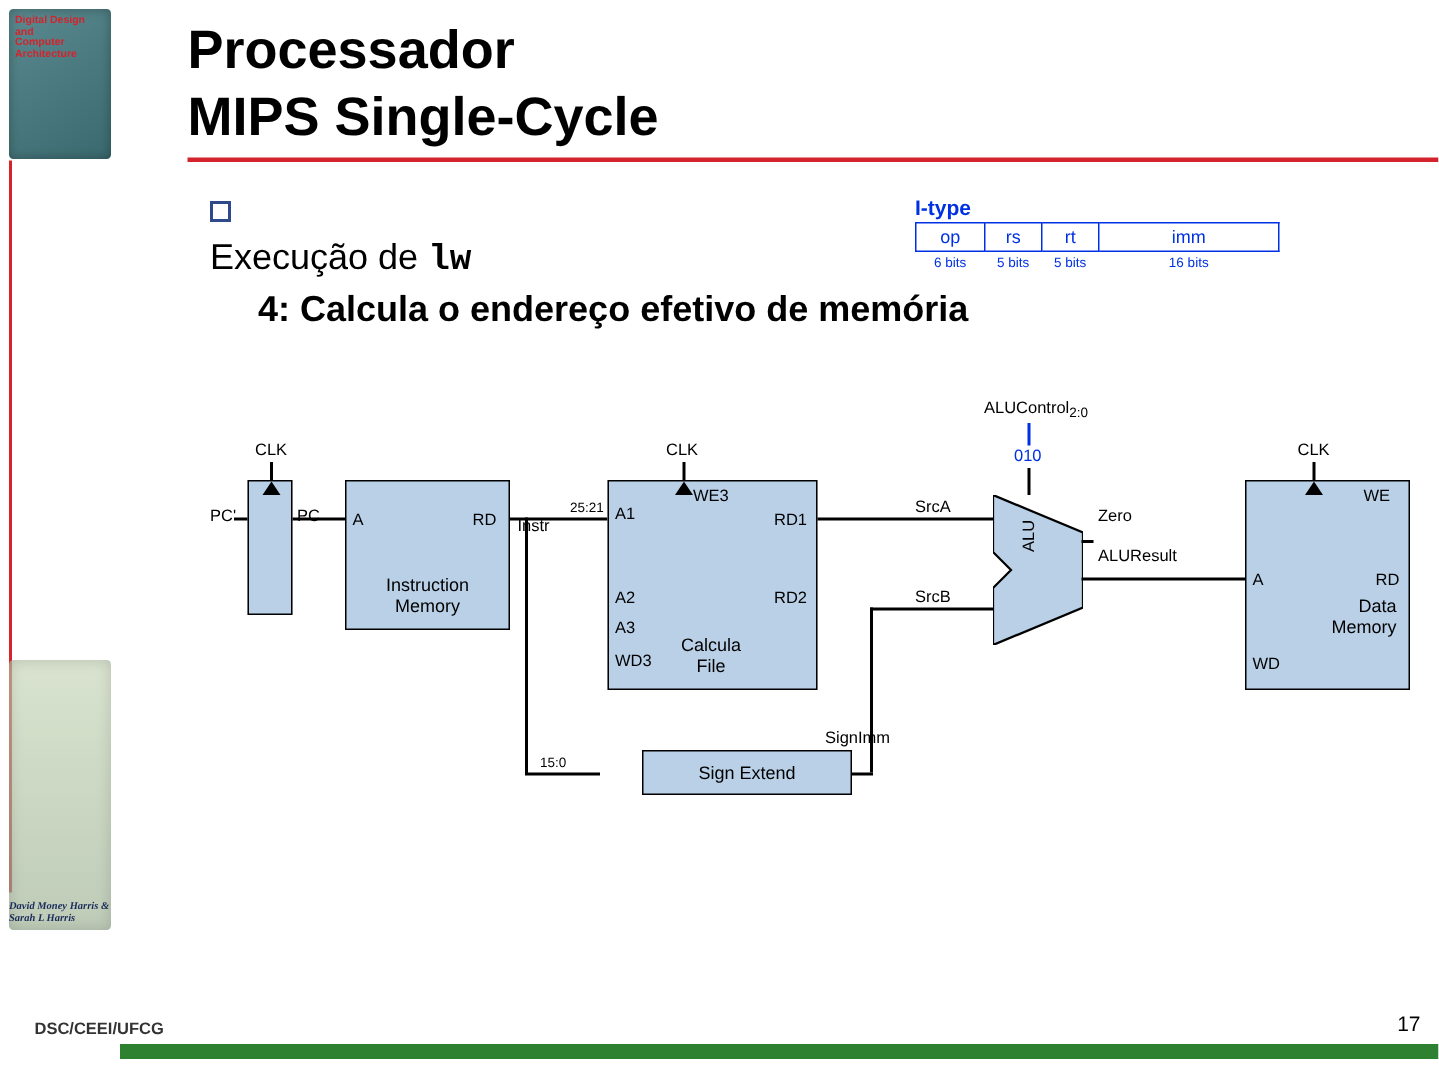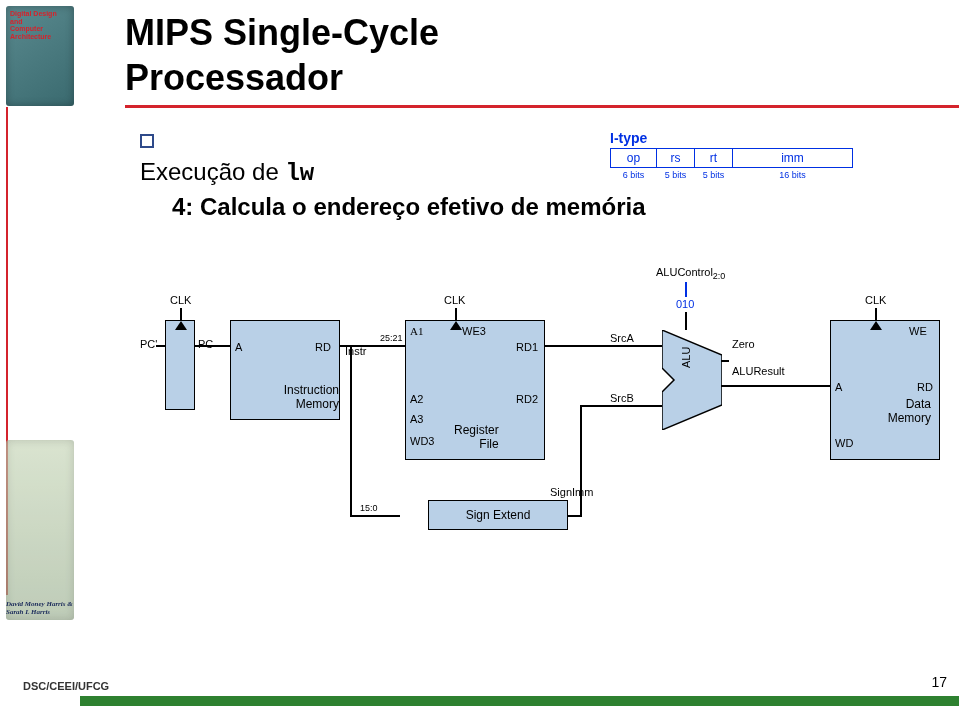--- a/index.html
+++ b/index.html
@@ -25,21 +25,21 @@
   
   .itype-box { position: absolute; left: 530px; top: 130px; font-size: 12px; color: #0030e3; font-family: Arial, sans-serif; }
   .itype-label { font-weight: bold; margin-bottom: 2px; font-size: 14px; }
   .itype-table { border-collapse: collapse; }
   .itype-table td { border: 1px solid #0030e3; padding: 2px 8px; text-align: center; font-size: 12px; }
   .itype-bits td { border: none; font-size: 9px; padding-top: 2px; color: #0030e3; }
 
   
   .diagram { position: absolute; left: 40px; top: 280px; width: 830px; height: 280px; }
   .dblock { position: absolute; border: 1.5px solid #000; background: #b9d0e7; display: flex; align-items: center; justify-content: center; }
-  .dlabel { font-size: 12px; color: #000; text-align: right; }
+  .dlabel { font-size: 12px; color: #000; text-align: center; }
   .port-label { position: absolute; font-size: 11px; color: #000; }
   .wire { position: absolute; background: #000; }
   .wire-h { height: 1.5px; }
   .wire-v { width: 1.5px; }
   .clk-tri { position: absolute; width: 0; height: 0; border-left: 6px solid transparent; border-right: 6px solid transparent; border-bottom: 9px solid #000; }
   .alu-shape { position: absolute; }
   .subscript { font-size: 9px; vertical-align: sub; }
 
   .dsc-label { position: absolute; left: 6px; bottom: 28px; font-size: 11px; font-weight: bold; color: #333; font-family: Arial, sans-serif; padding-left: 17px; }
   .page-num { position: absolute; right: 12px; bottom: 30px; font-size: 14px; color: #000; }
@@ -61,22 +61,22 @@
     <div class="book-side"></div>
     <div class="book-panel"></div>
     <div class="book-authors">David Money Harris &amp; Sarah L Harris</div>
   </div>
 
   <div class="dsc-label">DSC/CEEI/UFCG</div>
   <div class="bottom-green"></div>
 
   <div class="content">
     <div class="title-main">
+      <div>Processador</div>
       <div>MIPS Single-Cycle</div>
-      <div>Processador</div>
     </div>
     <div class="title-underline"></div>
 
     <div class="body-text">
       <div class="bullet-row">
         <span class="bullet-sq"></span>
         <span>
           <span>Execução de </span><span class="courier">lw</span>
         </span>
       </div>
@@ -131,29 +131,29 @@
         </div>
       </div>
       <div class="port-label" style="left:225px; top:65px;">Instr</div>
       <div class="wire wire-h" style="left:220px; top:65px; width:65px;"></div>
       <div class="port-label" style="left:260px; top:53px; font-size:9px;">25:21</div>
 
       <div class="port-label" style="left:324px; top:14px;">CLK</div>
       <div class="wire wire-v" style="left:335px; top:28px; height:12px;"></div>
       <div class="dblock" style="left:285px; top:40px; width:140px; height:140px;">
         <div class="clk-tri" style="left:44px; top:0;"></div>
-        <div class="port-label" style="left:4px; top:4px;font-family:Liberation Serif, serif;">A1</div>
+        <div class="port-label" style="left:4px; top:16px;">A1</div>
         <div class="port-label" style="left:56px; top:4px;">WE3</div>
         <div class="port-label" style="left:110px; top:20px;">RD1</div>
         <div class="port-label" style="left:4px; top:72px;">A2</div>
         <div class="port-label" style="left:110px; top:72px;">RD2</div>
         <div class="port-label" style="left:4px; top:92px;">A3</div>
         <div class="port-label" style="left:4px; top:114px;">WD3</div>
         <div class="dlabel" style="position:absolute; bottom:8px; left:48px;">
-          <div>Register</div>
+          <div>Calcula</div>
           <div>File</div>
         </div>
       </div>
 
       <div class="wire wire-h" style="left:425px; top:65px; width:117px;"></div>
       <div class="port-label" style="left:490px; top:52px;">SrcA</div>
 
       <div class="port-label" style="left:490px; top:112px;">SrcB</div>
       <div class="wire wire-h" style="left:460px; top:125px; width:82px;"></div>
       <div class="wire wire-v" style="left:460px; top:125px; height:110px;"></div>

